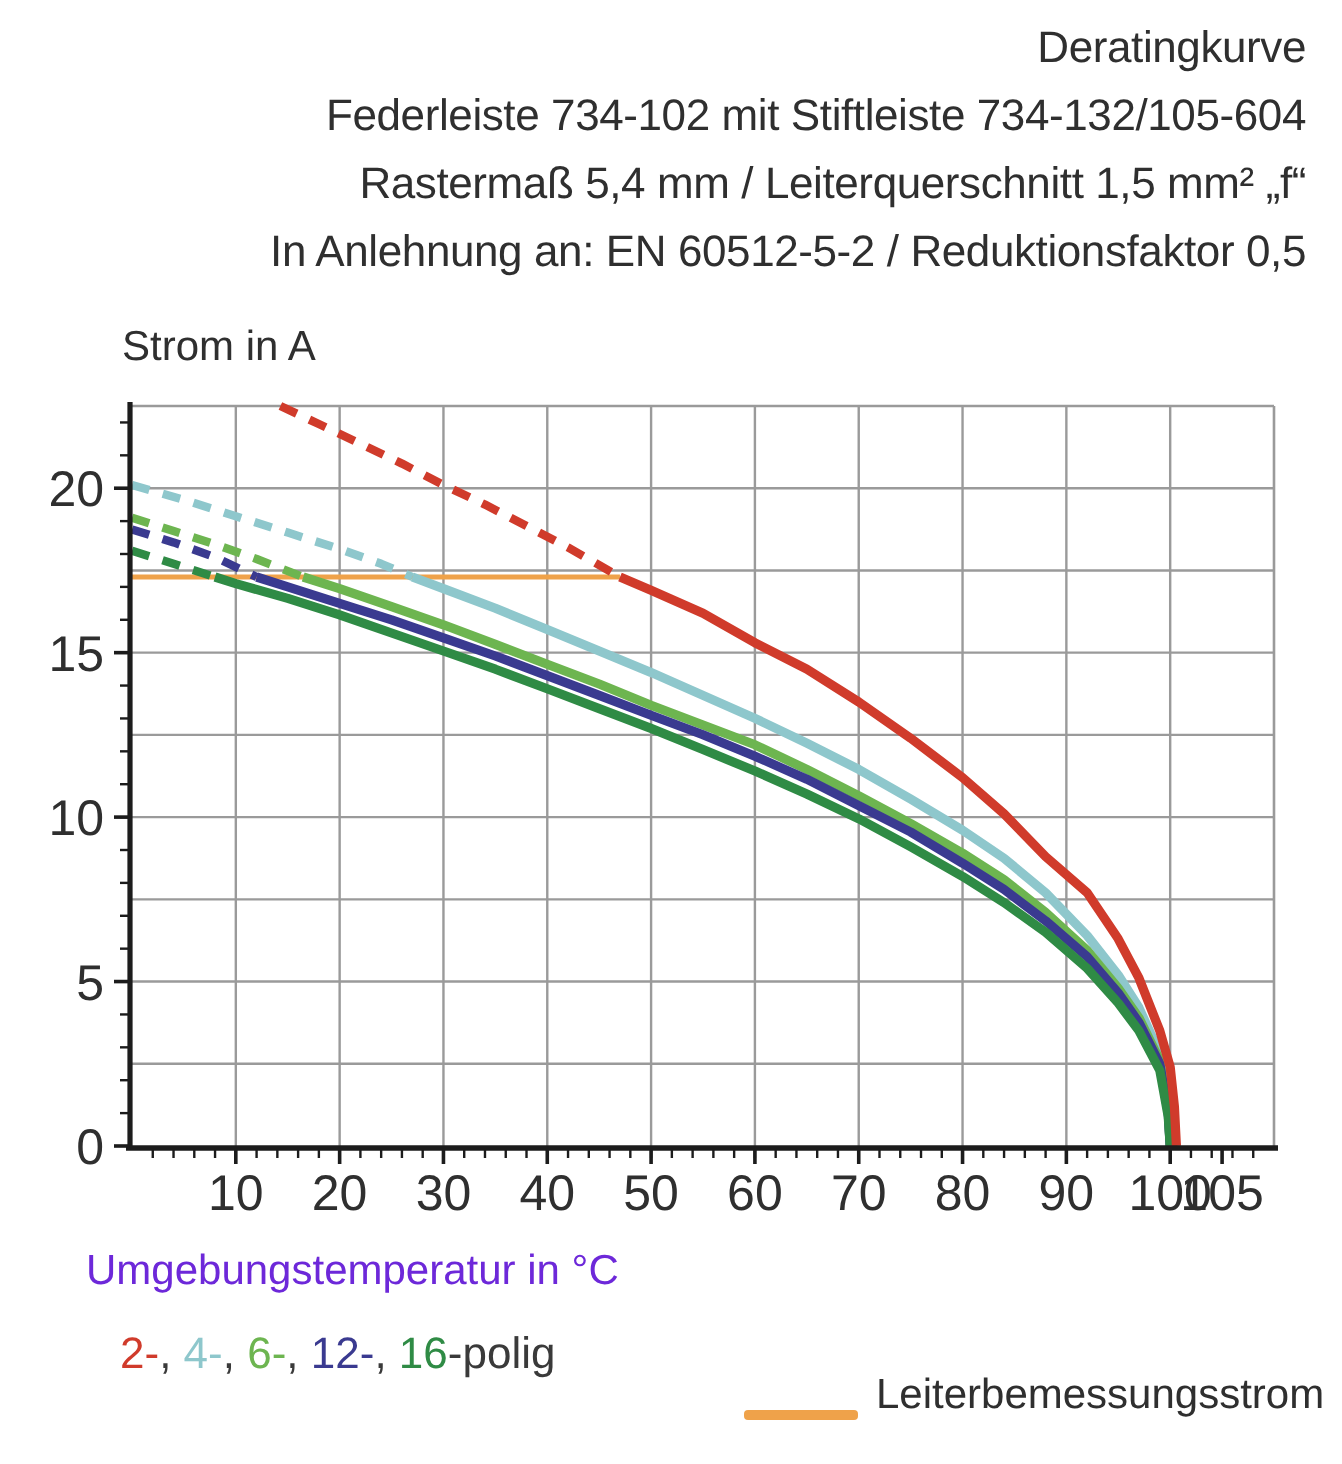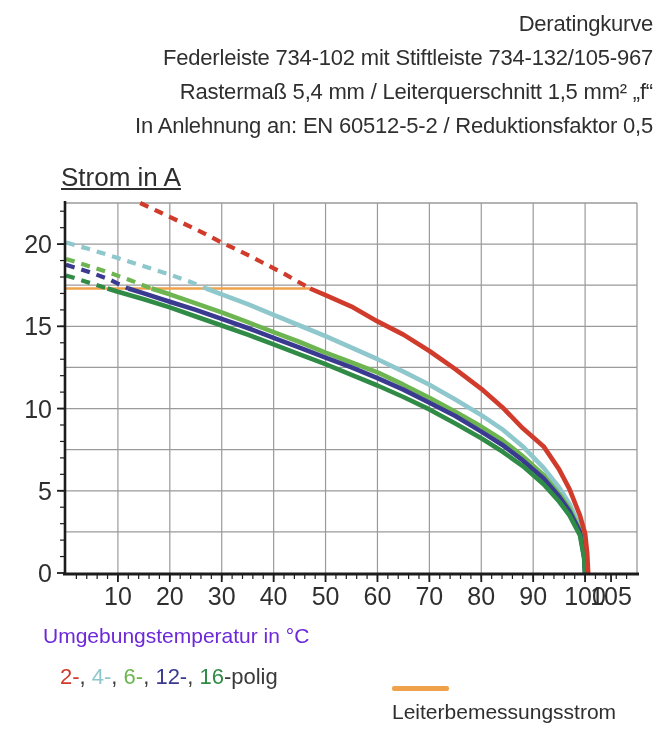--- a/index.html
+++ b/index.html
@@ -5,34 +5,34 @@
   html,body{margin:0;padding:0;}
   body{
     width:671px;height:732px;position:relative;background:#ffffff;
     font-family:"Liberation Sans",sans-serif;color:#2e2e2e;overflow:hidden;
   }
   .titles{
     position:absolute;top:7px;left:18px;width:635px;text-align:right;
     font-size:22px;line-height:34px;color:#2f2f2f;letter-spacing:-0.2px;
   }
   .titles div{white-space:nowrap;}
-  .ylabel{position:absolute;left:61px;top:162px;font-size:26px;color:#2f2f2f;text-decoration:underline;}
+  .ylabel{position:absolute;left:61px;top:162px;font-size:21px;color:#2f2f2f;}
   .xlabel{position:absolute;left:0;top:624px;width:659px;text-align:left;font-size:21px;color:#6d28d9;padding-left:43px;}
   svg.chart{position:absolute;left:0;top:0;}
   .legend-left{position:absolute;left:60px;top:664px;font-size:22px;white-space:nowrap;color:#3a3a3a;}
-  .legend-right{position:absolute;left:392px;top:686px;display:flex;align-items:flex-start;gap:9px;flex-direction:column;}
+  .legend-right{position:absolute;left:372px;top:686px;display:flex;align-items:flex-end;gap:9px;}
   .ref-swatch{width:57px;height:5px;border-radius:2px;}
   .legend-right .ref-label{font-size:21px;color:#2f2f2f;white-space:nowrap;}
 </style>
 </head>
 <body>
 
 <div class="titles">
   <div>Deratingkurve</div>
-  <div>Federleiste 734-102 mit Stiftleiste 734-132/105-967</div>
+  <div>Federleiste 734-102 mit Stiftleiste 734-132/105-604</div>
   <div>Rastermaß 5,4 mm / Leiterquerschnitt 1,5 mm² „f“</div>
   <div>In Anlehnung an: EN 60512-5-2 / Reduktionsfaktor 0,5</div>
 </div>
 
 <div class="ylabel">Strom in A</div>
 
 <svg class="chart" id="chart-svg" width="671" height="732" viewBox="0 0 671 732">
     <g>
       <line x1="117.9090909090909" y1="203" x2="117.9090909090909" y2="573" stroke="#9a9a9a" stroke-width="1.2"></line>
       <line x1="169.8181818181818" y1="203" x2="169.8181818181818" y2="573" stroke="#9a9a9a" stroke-width="1.2"></line>

